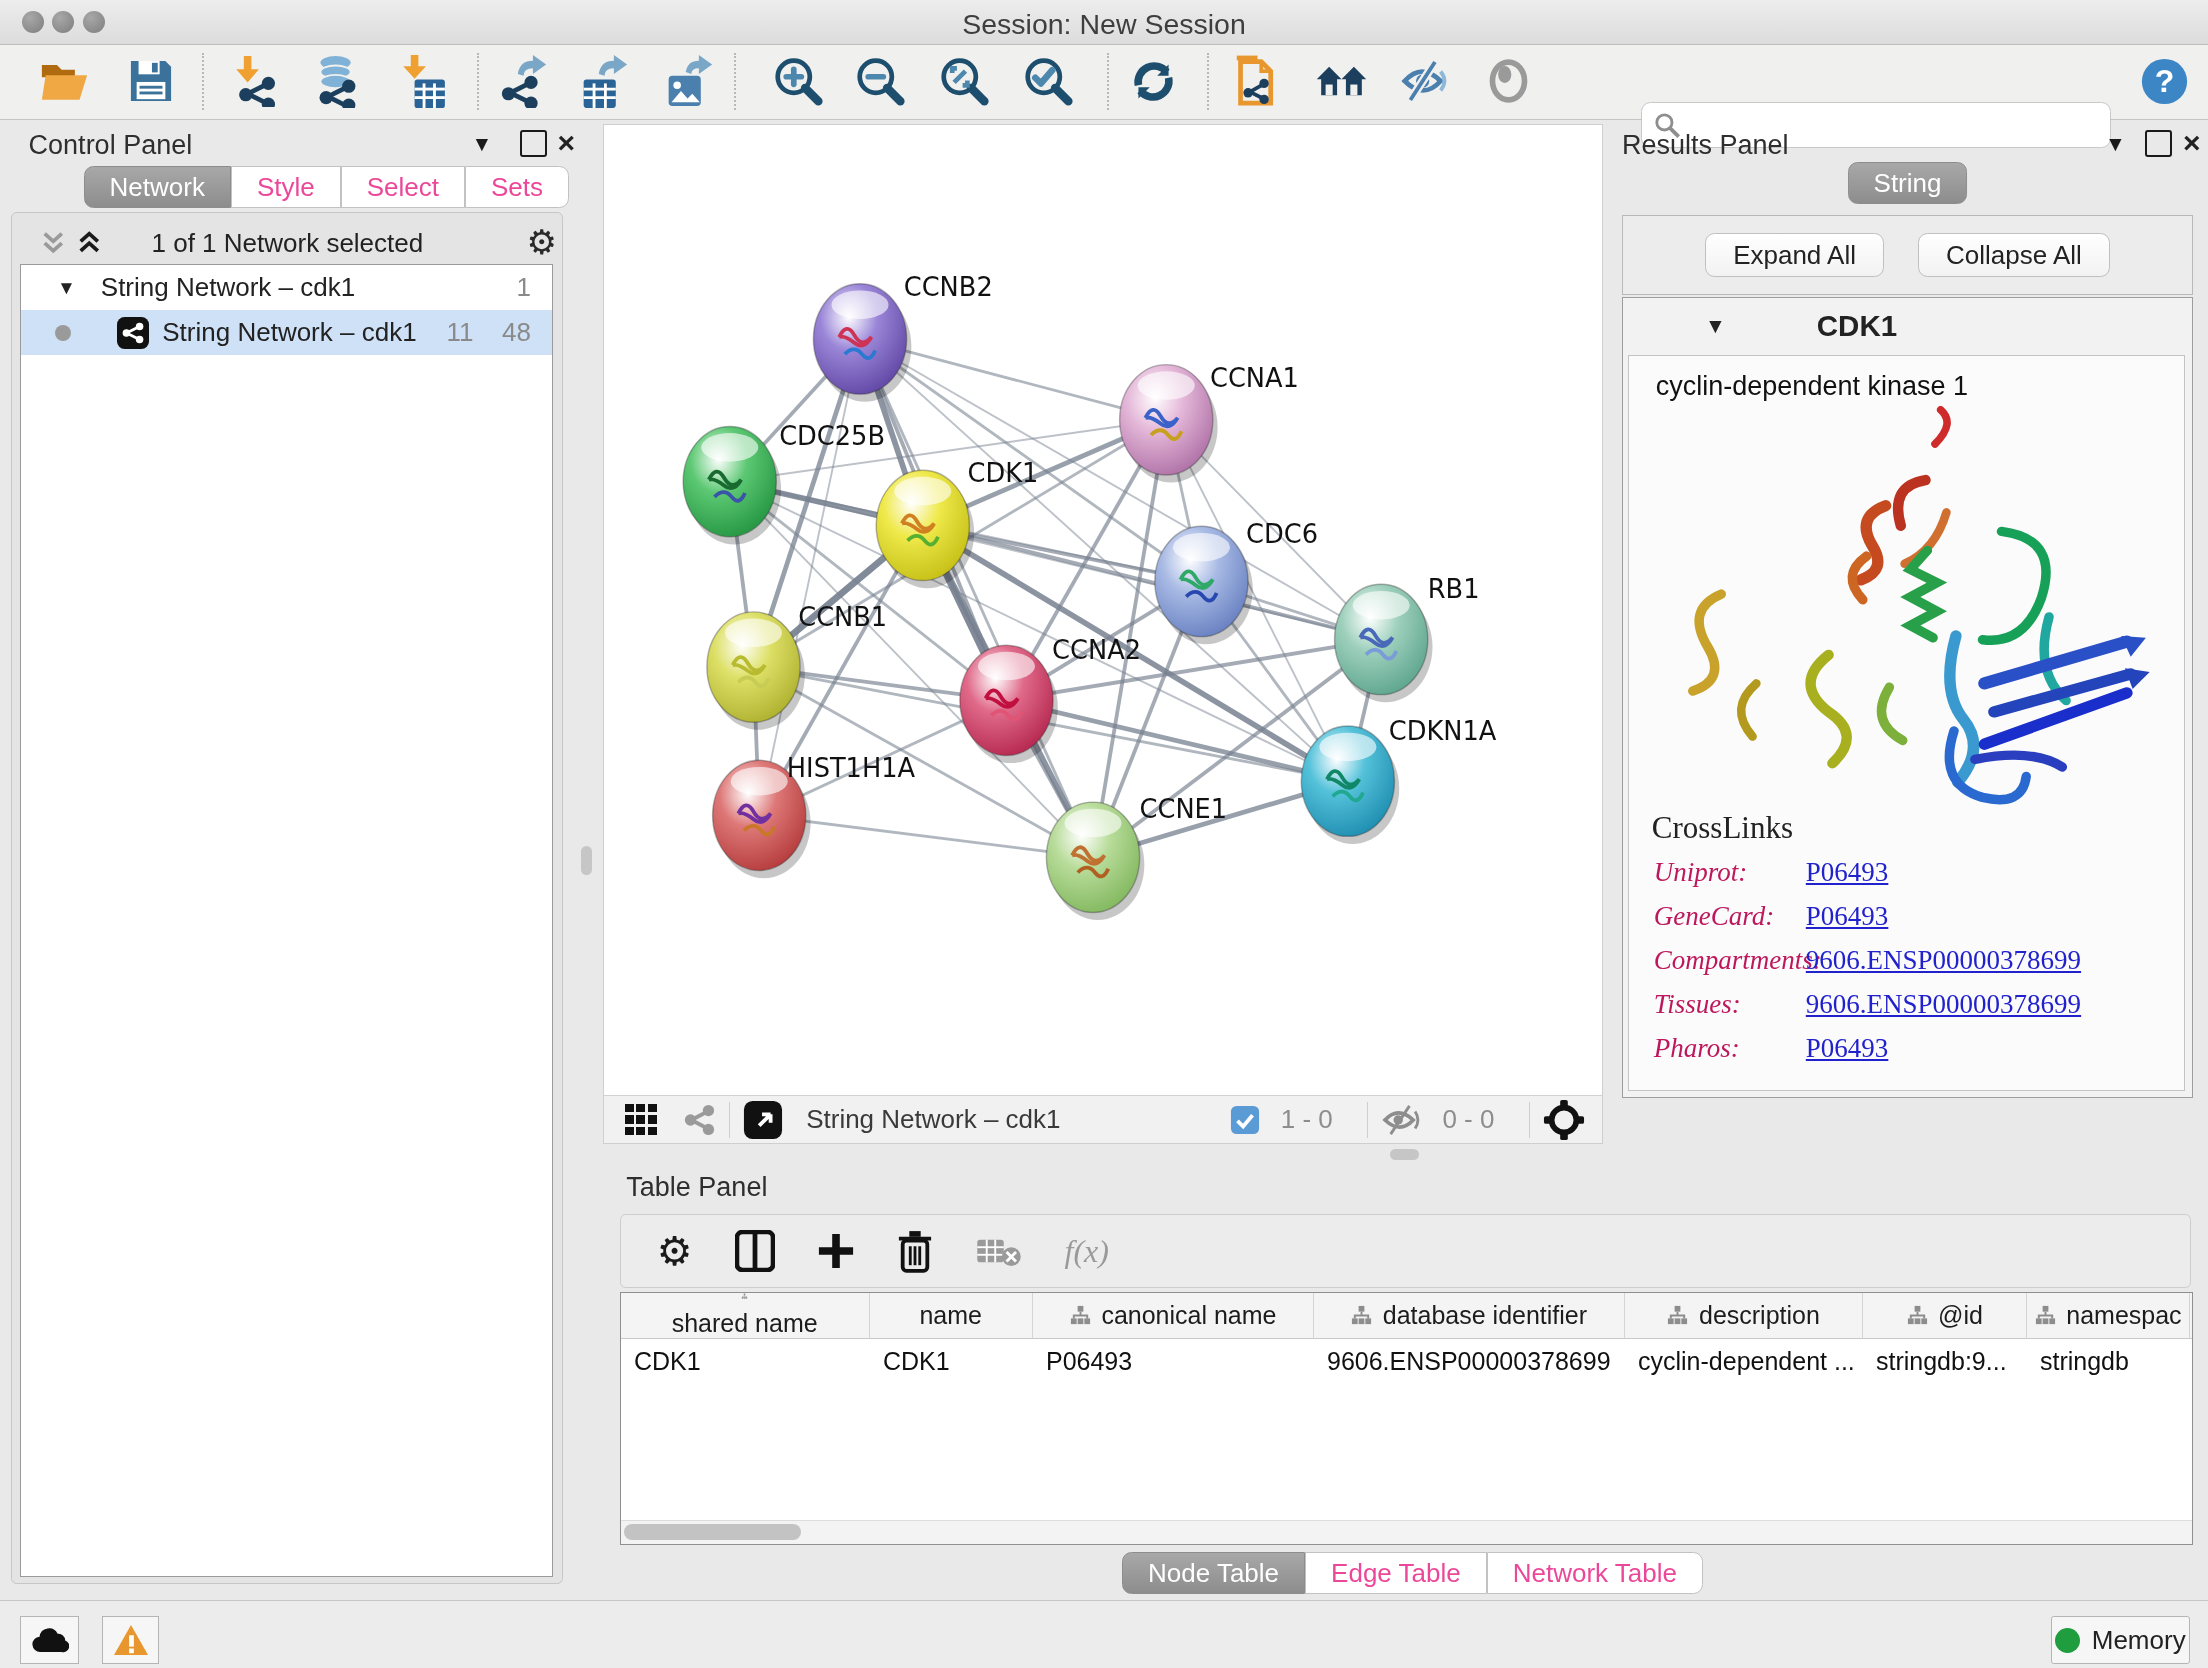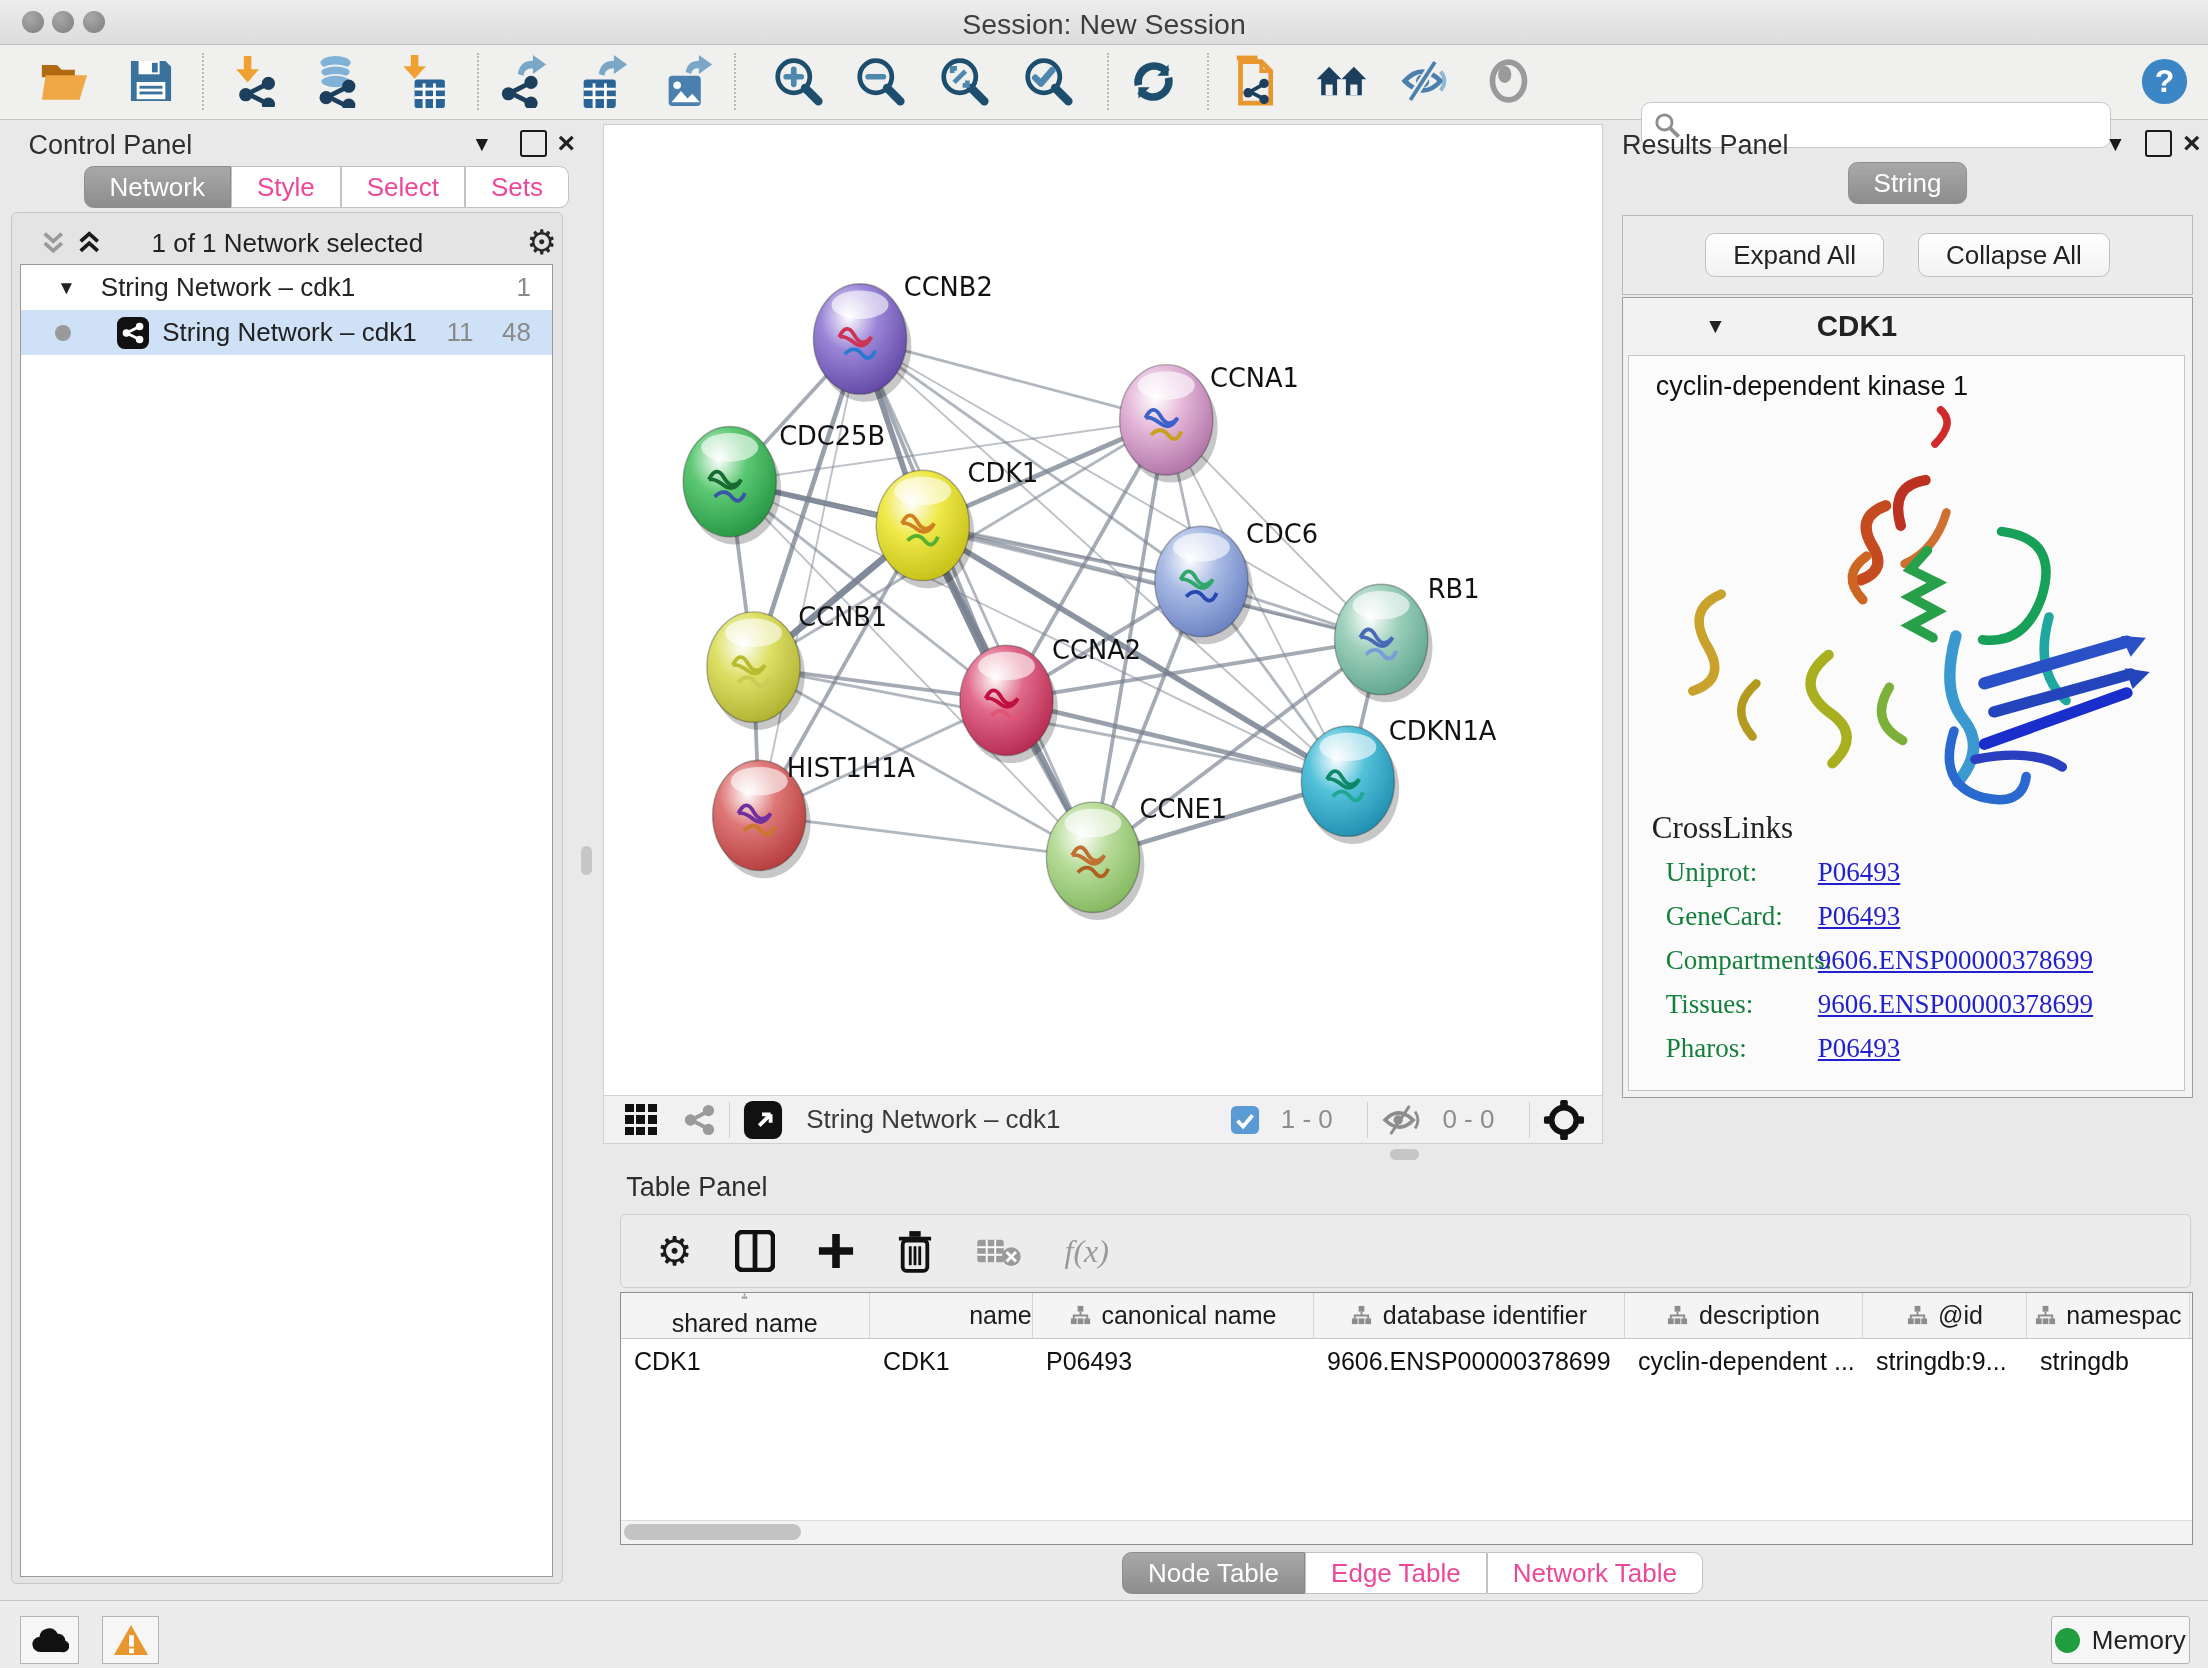--- a/index.html
+++ b/index.html
@@ -52,21 +52,21 @@
   #rp-btnbox{position:absolute;left:15px;top:91px;width:569px;height:78px;background:#ececec;
              border:1.9px solid #b9b9b9;display:flex;align-items:center;justify-content:center;gap:34px;}
   .rp-btn{height:42px;padding:0 27px;background:linear-gradient(#fff,#f2f2f2);border:1px solid #c0c0c0;
           border-radius:9.5px;font-size:26px;display:flex;align-items:center;}
   #rp-content{position:absolute;left:15px;top:173px;width:569px;height:799px;background:#f2f2f2;border:1.9px solid #9d9d9d;}
   #rp-gene-row{position:absolute;left:0;top:0;width:100%;height:55px;display:flex;align-items:center;}
   #rp-white{position:absolute;left:4.8px;top:57px;width:555px;height:734px;background:#fbfbfb;border:1px solid #c4c4c4;}
   #rp-desc{font-size:27px;color:#111;margin:15px 0 0 27px;}
   .xl-serif{font-family:"Liberation Serif","DejaVu Serif",serif;}
   .xl-row{display:flex;font-size:27px;line-height:44px;}
-  .xl-label{width:152px;margin-left:37px;color:#15803d;}
+  .xl-label{width:152px;margin-left:25px;color:#be185d;font-style:italic;}
   .xl-link{color:#2121cd;text-decoration:underline;cursor:pointer;}
   
   #table-panel{left:613px;top:1168px;width:1588px;height:426px;}
   #tp-toolbar{position:absolute;left:6.7px;top:46px;width:1571px;height:74px;background:#ececec;
               border:1px solid #cdcdcd;border-radius:5.7px;display:flex;align-items:center;gap:42px;padding-left:36px;box-sizing:border-box;}
   #tp-table{position:absolute;left:6.7px;top:124px;width:1571px;height:251px;background:#fff;border:1.9px solid #8f8f8f;overflow:hidden;}
   #tp-head{display:flex;height:45px;background:#f4f4f4;border-bottom:1.9px solid #c9c9c9;}
   .th{display:flex;align-items:center;justify-content:center;gap:9.5px;font-size:25px;color:#1c1c1c;
       border-right:1px solid #d5d5d5;box-sizing:border-box;}
   #tp-row{display:flex;height:44px;}
@@ -703,21 +703,21 @@
           <div class="th" style="width: 249px; flex-direction: column;">
             <svg width="23" height="23" viewBox="0 0 24 24">
               <rect x="9" y="2" width="6" height="6" fill="#8d8d8d"></rect>
               <rect x="2" y="15" width="6" height="6" fill="#8d8d8d"></rect>
               <rect x="9" y="15" width="6" height="6" fill="#8d8d8d"></rect>
               <rect x="16" y="15" width="6" height="6" fill="#8d8d8d"></rect>
               <path d="M12 8 v4 M5 15 v-3 h14 v3" stroke="#8d8d8d" stroke-width="2" fill="none"></path>
             </svg>
             <span>shared name</span>
           </div>
-          <div class="th" style="width: 163px; justify-content: flex-end;">
+          <div class="th" style="width: 163px;">
             <span>name</span>
           </div>
           <div class="th" style="width: 281px;">
             <svg width="23" height="23" viewBox="0 0 24 24">
               <rect x="9" y="2" width="6" height="6" fill="#8d8d8d"></rect>
               <rect x="2" y="15" width="6" height="6" fill="#8d8d8d"></rect>
               <rect x="9" y="15" width="6" height="6" fill="#8d8d8d"></rect>
               <rect x="16" y="15" width="6" height="6" fill="#8d8d8d"></rect>
               <path d="M12 8 v4 M5 15 v-3 h14 v3" stroke="#8d8d8d" stroke-width="2" fill="none"></path>
             </svg>

